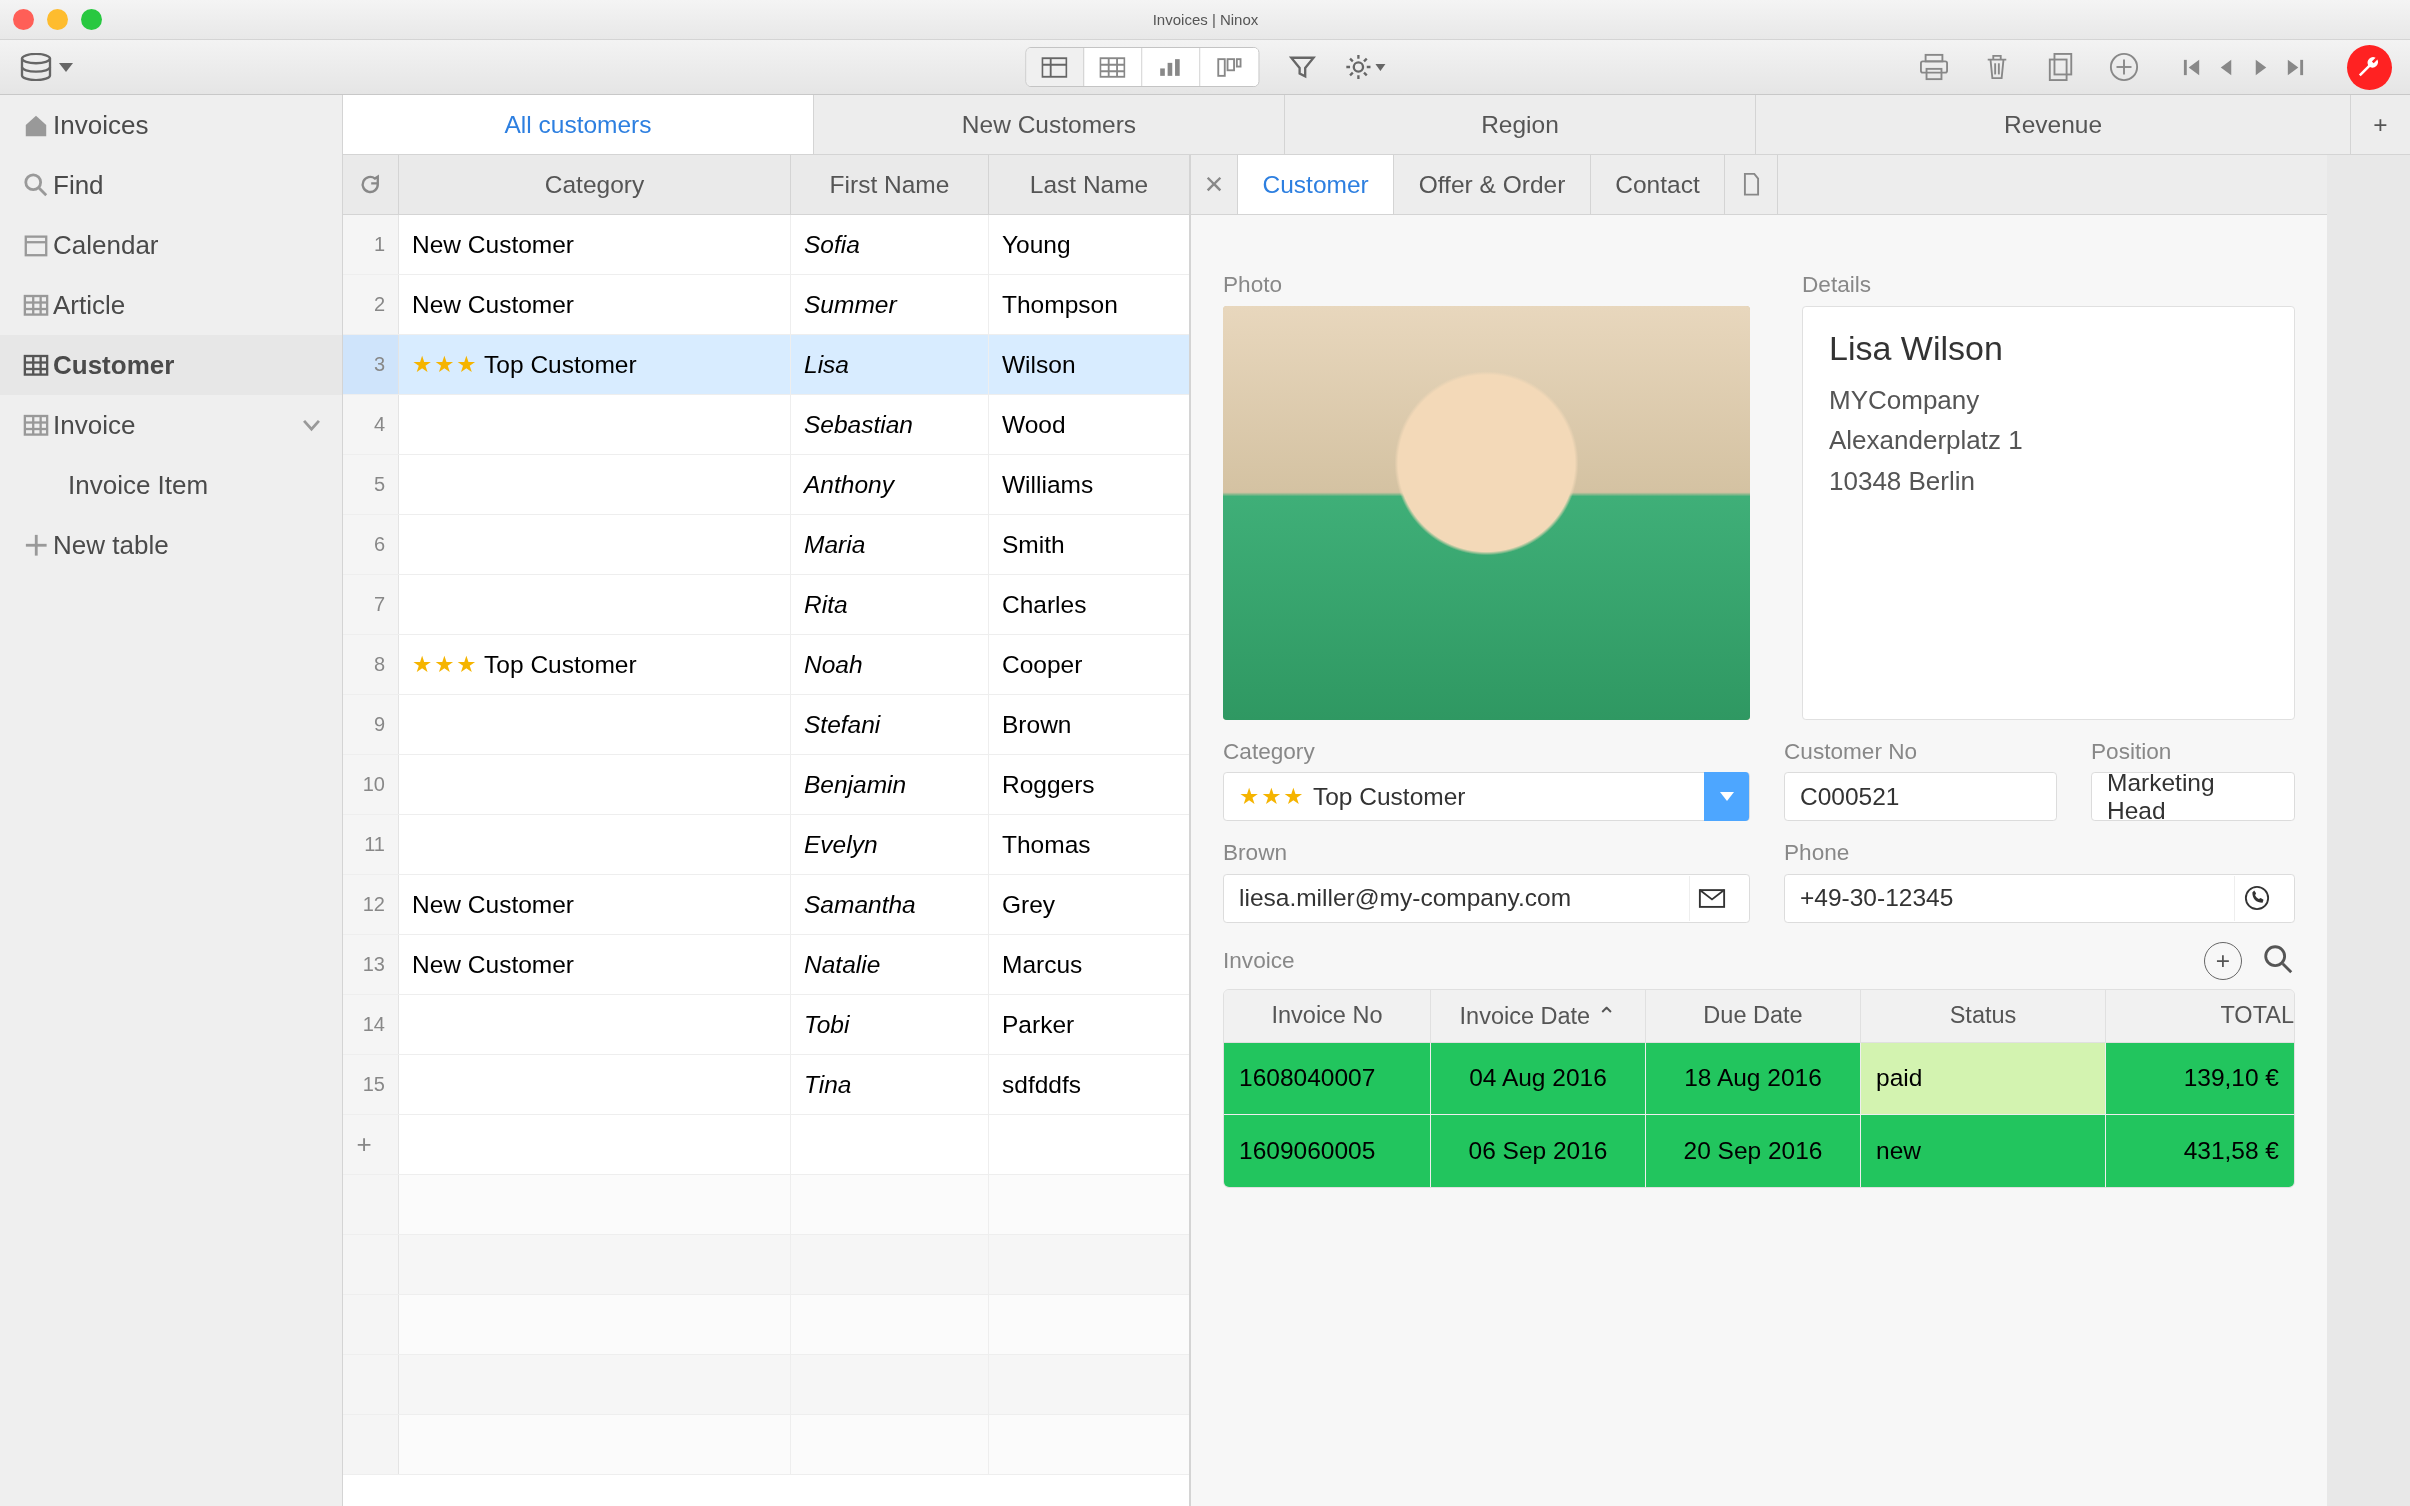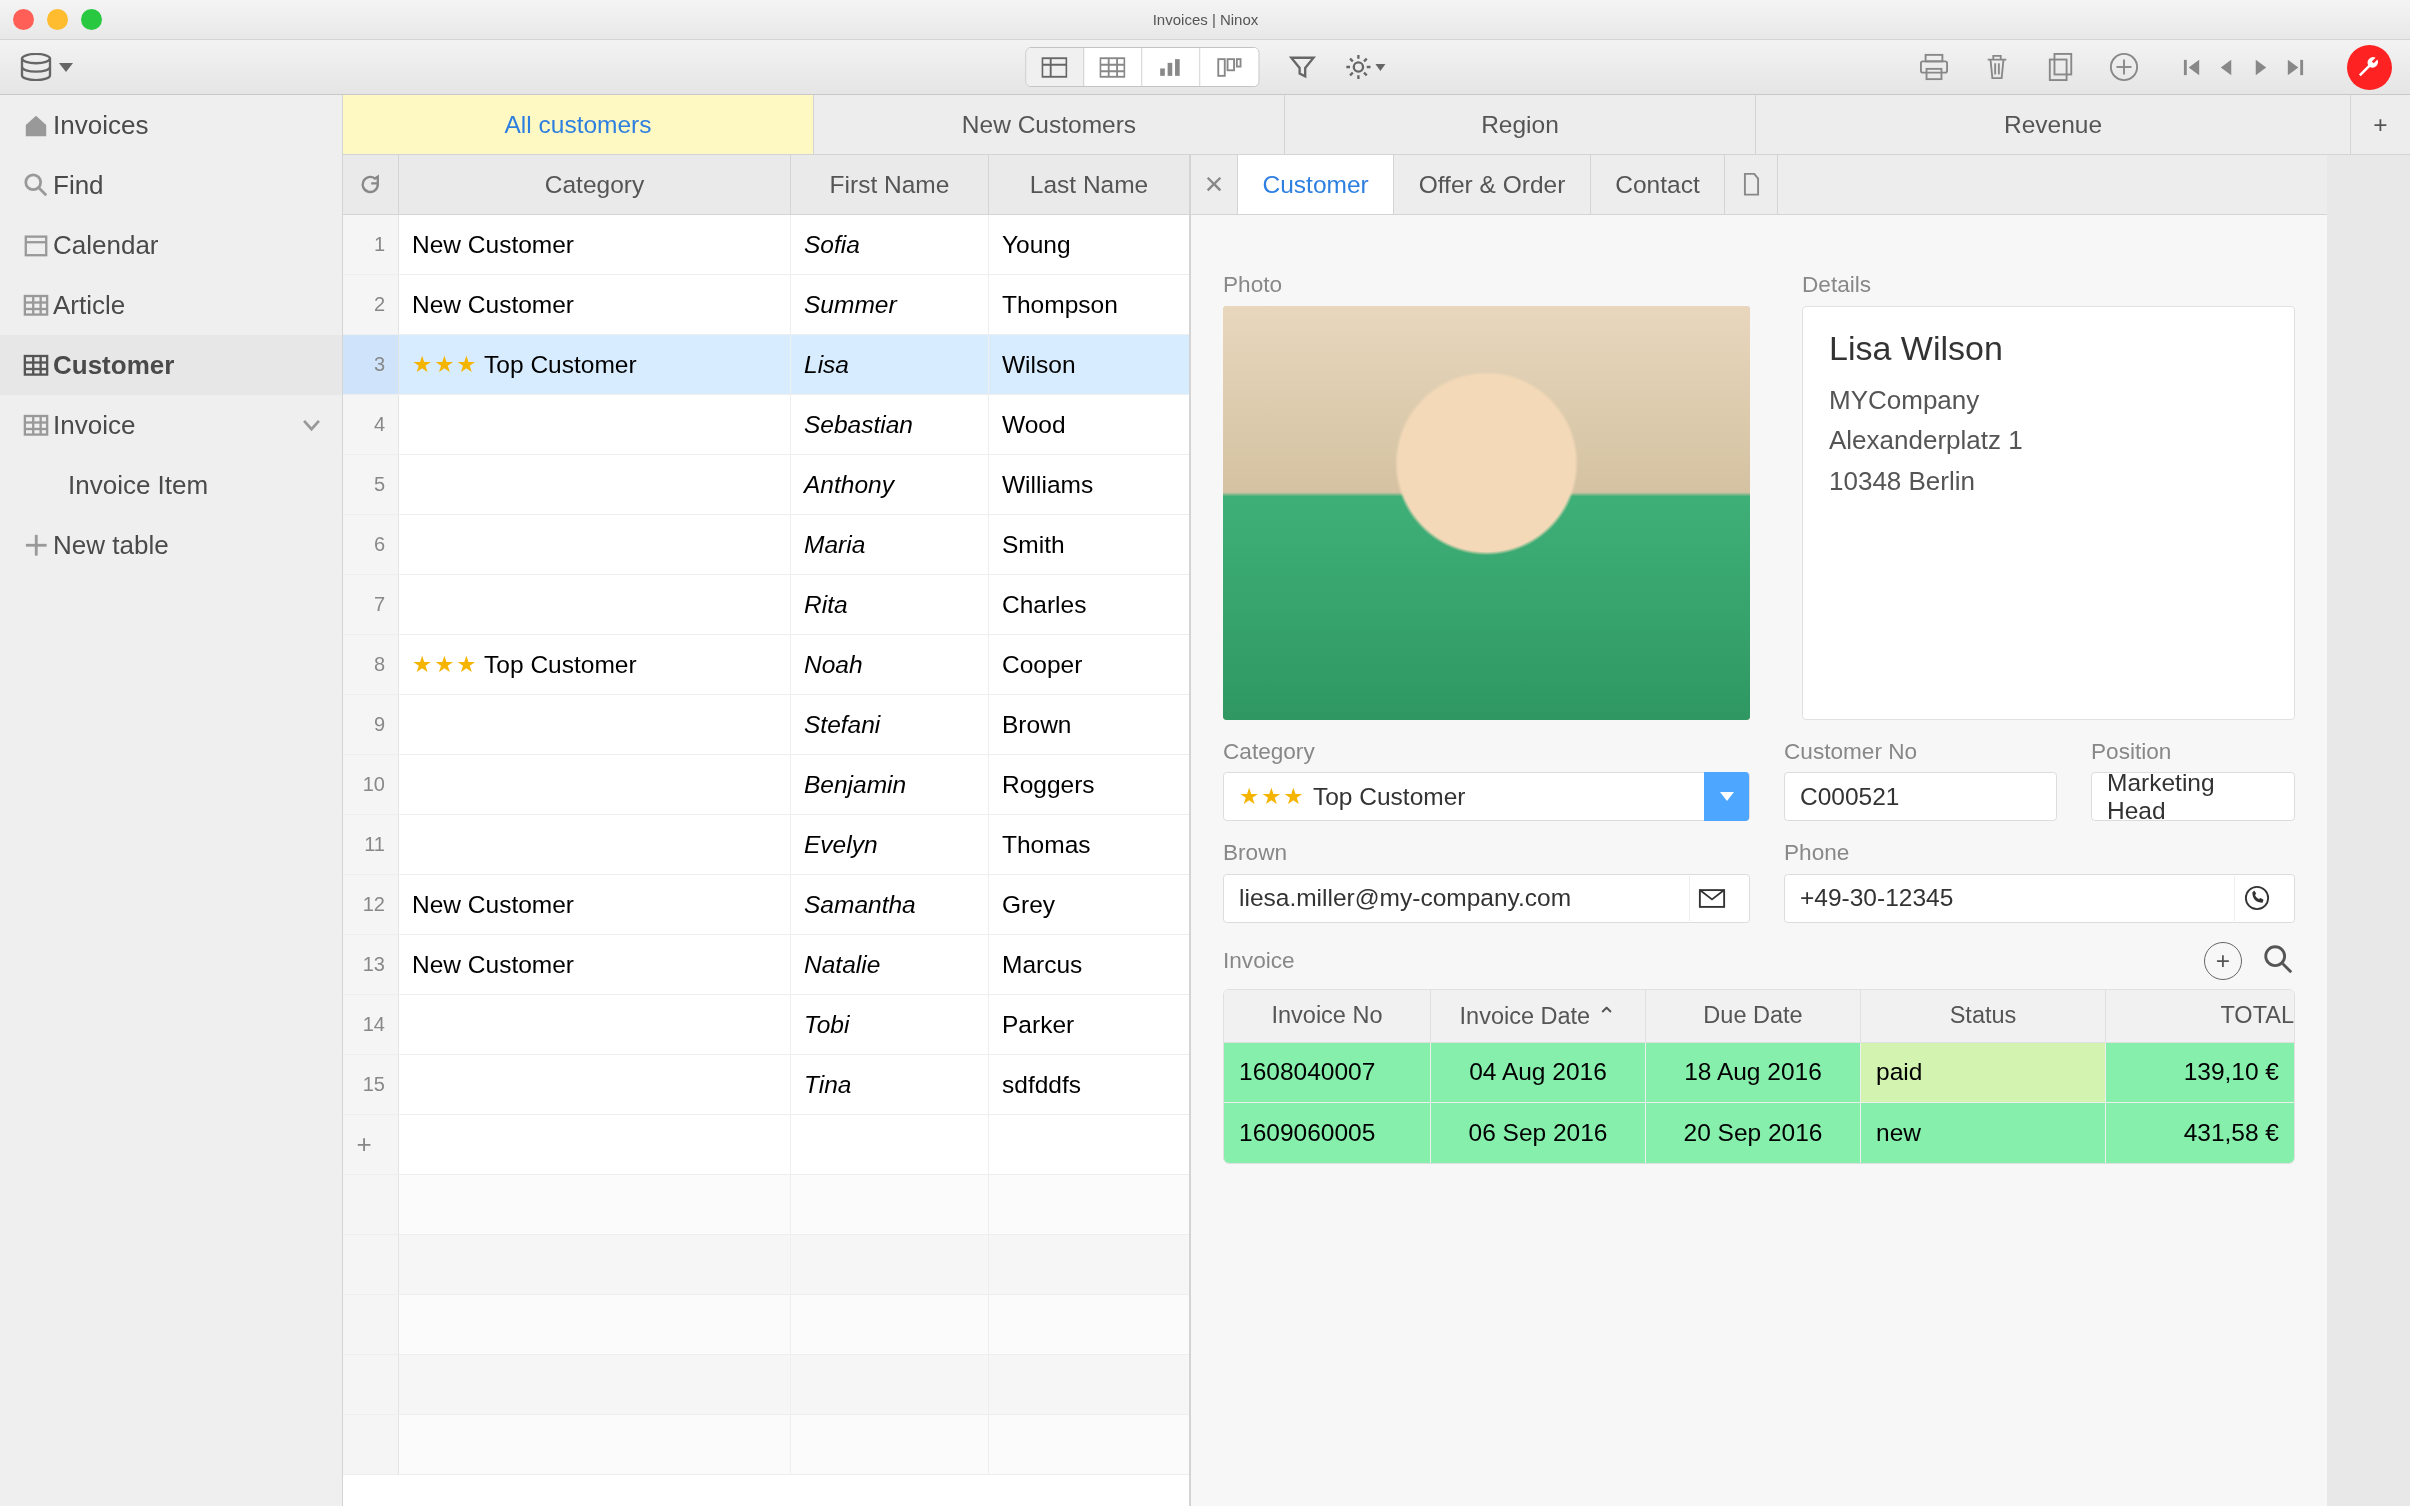--- a/index.html
+++ b/index.html
@@ -40,21 +40,21 @@
 .side-item .caret { margin-left: auto; }
 .side-sub { padding-left: 68px; height: 60px; display: flex; align-items: center; color: #4a4a4a; font-size: 26px; }
 .side-ico { width: 30px; height: 30px; display: flex; align-items: center; justify-content: center; color: #888; }
 
 
 .middle { flex: 1; display: flex; flex-direction: column; min-width: 0; }
 
 
 .viewtabs { height: 60px; display: flex; border-bottom: 0.9px solid #d4d4d4; }
 .viewtab { flex: 1; display: flex; align-items: center; justify-content: center; border-right: 0.9px solid #d4d4d4; background: #ededed; color: #555; font-size: 24.5px; }
-.viewtab.active { background: #fef9c3; color: #2d7fe0; }
+.viewtab.active { background: #ffffff; color: #2d7fe0; }
 .viewtab.plus { flex: 0 0 60px; }
 
 
 .thead { height: 60px; display: flex; background: #eaeaea; border-bottom: 0.9px solid #d4d4d4; }
 .th { display: flex; align-items: center; justify-content: center; border-right: 0.9px solid #d4d4d4; color: #555; font-size: 24.5px; }
 .th:last-child { border-right: none; }
 .th.rownum { width: 56px; justify-content: center; }
 .th.cat { width: 392px; }
 .th.fn { width: 198px; }
 .th.ln { width: 202px; flex: 1; }
@@ -102,21 +102,21 @@
 
 .section-head { display: flex; align-items: center; margin-bottom: 9.4px; margin-top: 7.5px; }
 .section-head .field-label { margin-bottom: 0; }
 .section-actions { margin-left: auto; display: flex; gap: 19px; }
 .circ-btn { width: 38px; height: 38px; border: 1.9px solid #666; border-radius: 50%; display: flex; align-items: center; justify-content: center; color: #555; font-size: 24.5px; }
 
 .inv-table { border: 0.9px solid #e0e0e0; border-radius: 6px; overflow: hidden; }
 .inv-head { display: flex; background: #f1f1f1; border-bottom: 0.9px solid #e0e0e0; height: 53px; }
 .inv-th { display: flex; align-items: center; justify-content: center; border-right: 0.9px solid #e0e0e0; color: #555; font-size: 23.5px; }
 .inv-th:last-child, .inv-td:last-child { border-right: none; }
-.inv-row { display: flex; height: 60px; border-bottom: 0.9px solid #eee; background:#86efac; }
+.inv-row { display: flex; height: 72px; border-bottom: 0.9px solid #eee; background:#22c55e; }
 .inv-row:last-child { border-bottom: none; }
 .inv-td { display: flex; align-items: center; padding: 0 15px; border-right: 0.9px solid #eee; font-size: 24.5px; }
 .col-no { width: 207px; }
 .col-date { width: 215px; justify-content: center; }
 .col-due { width: 215px; justify-content: center; }
 .col-status { width: 245px; }
 .col-total { flex: 1; justify-content: flex-end; }
 .status-paid { background: #d3f3b0; }
 
 svg { display: block; }

